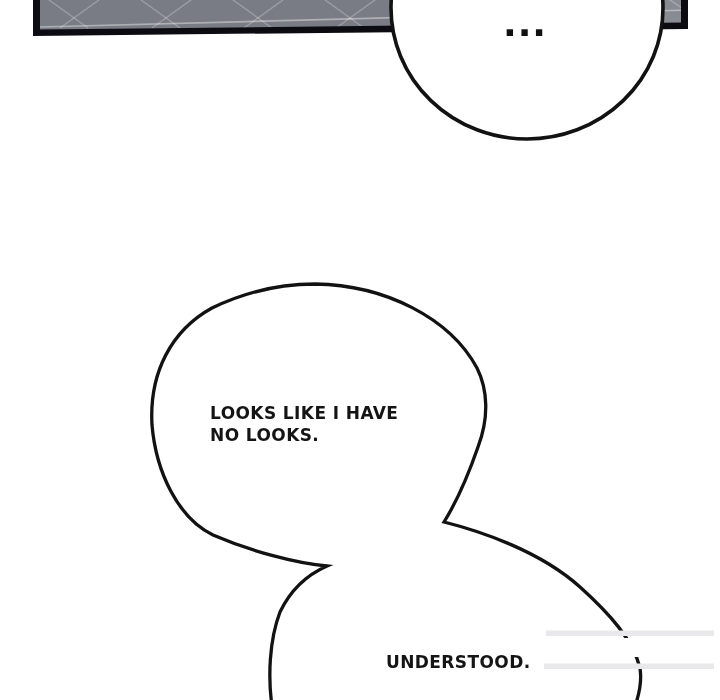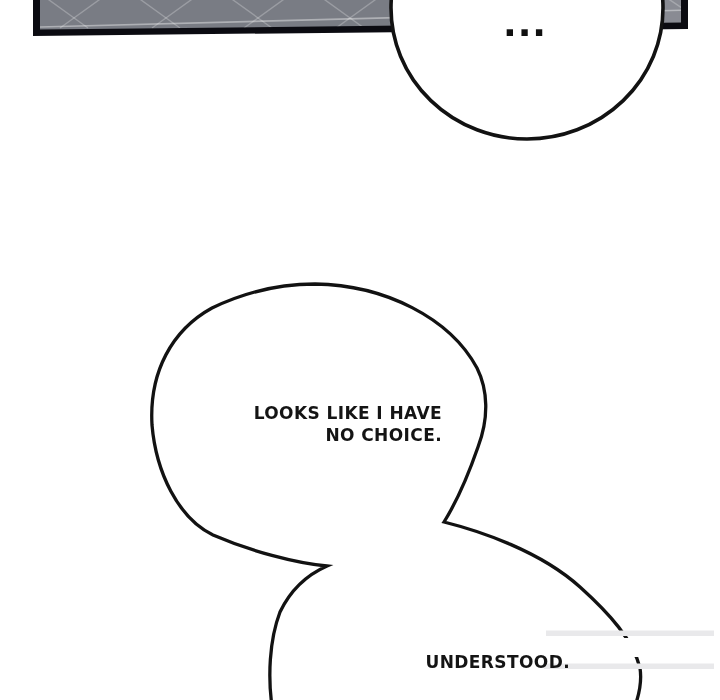--- a/index.html
+++ b/index.html
@@ -15,21 +15,21 @@
     overflow: hidden;
     font-family: "DejaVu Sans", "Liberation Sans", sans-serif;
   }
   .stage svg {
     position: absolute;
     left: 0;
     top: 0;
   }
   .dialogue {
     position: absolute;
-    text-align: right;
+    text-align: left;
     color: #141414;
     font-weight: 700;
     font-size: 17px;
     line-height: 22px;
     letter-spacing: 0.4px;
     white-space: nowrap;
   }
   .dialogue-main {
     left: 210px;
     top: 402px;
@@ -121,18 +121,18 @@
       <rect x="598" y="638" width="110" height="19" fill="#ffffff"></rect>
       <rect x="546" y="630.5" width="168" height="5.5" fill="#e9e9eb"></rect>
       <rect x="544" y="663.5" width="170" height="5.5" fill="#e9e9eb"></rect>
     </g>
   </svg>
 
   <div class="ellipsis-dots">...</div>
 
   <div class="dialogue dialogue-main">
     <div>LOOKS LIKE I HAVE</div>
-    <div>NO CHOICE.</div>
+    <div>NO LOOKS.</div>
   </div>
 
   <div class="dialogue dialogue-reply">UNDERSTOOD.</div>
 
 </div>
 
 </body></html>

